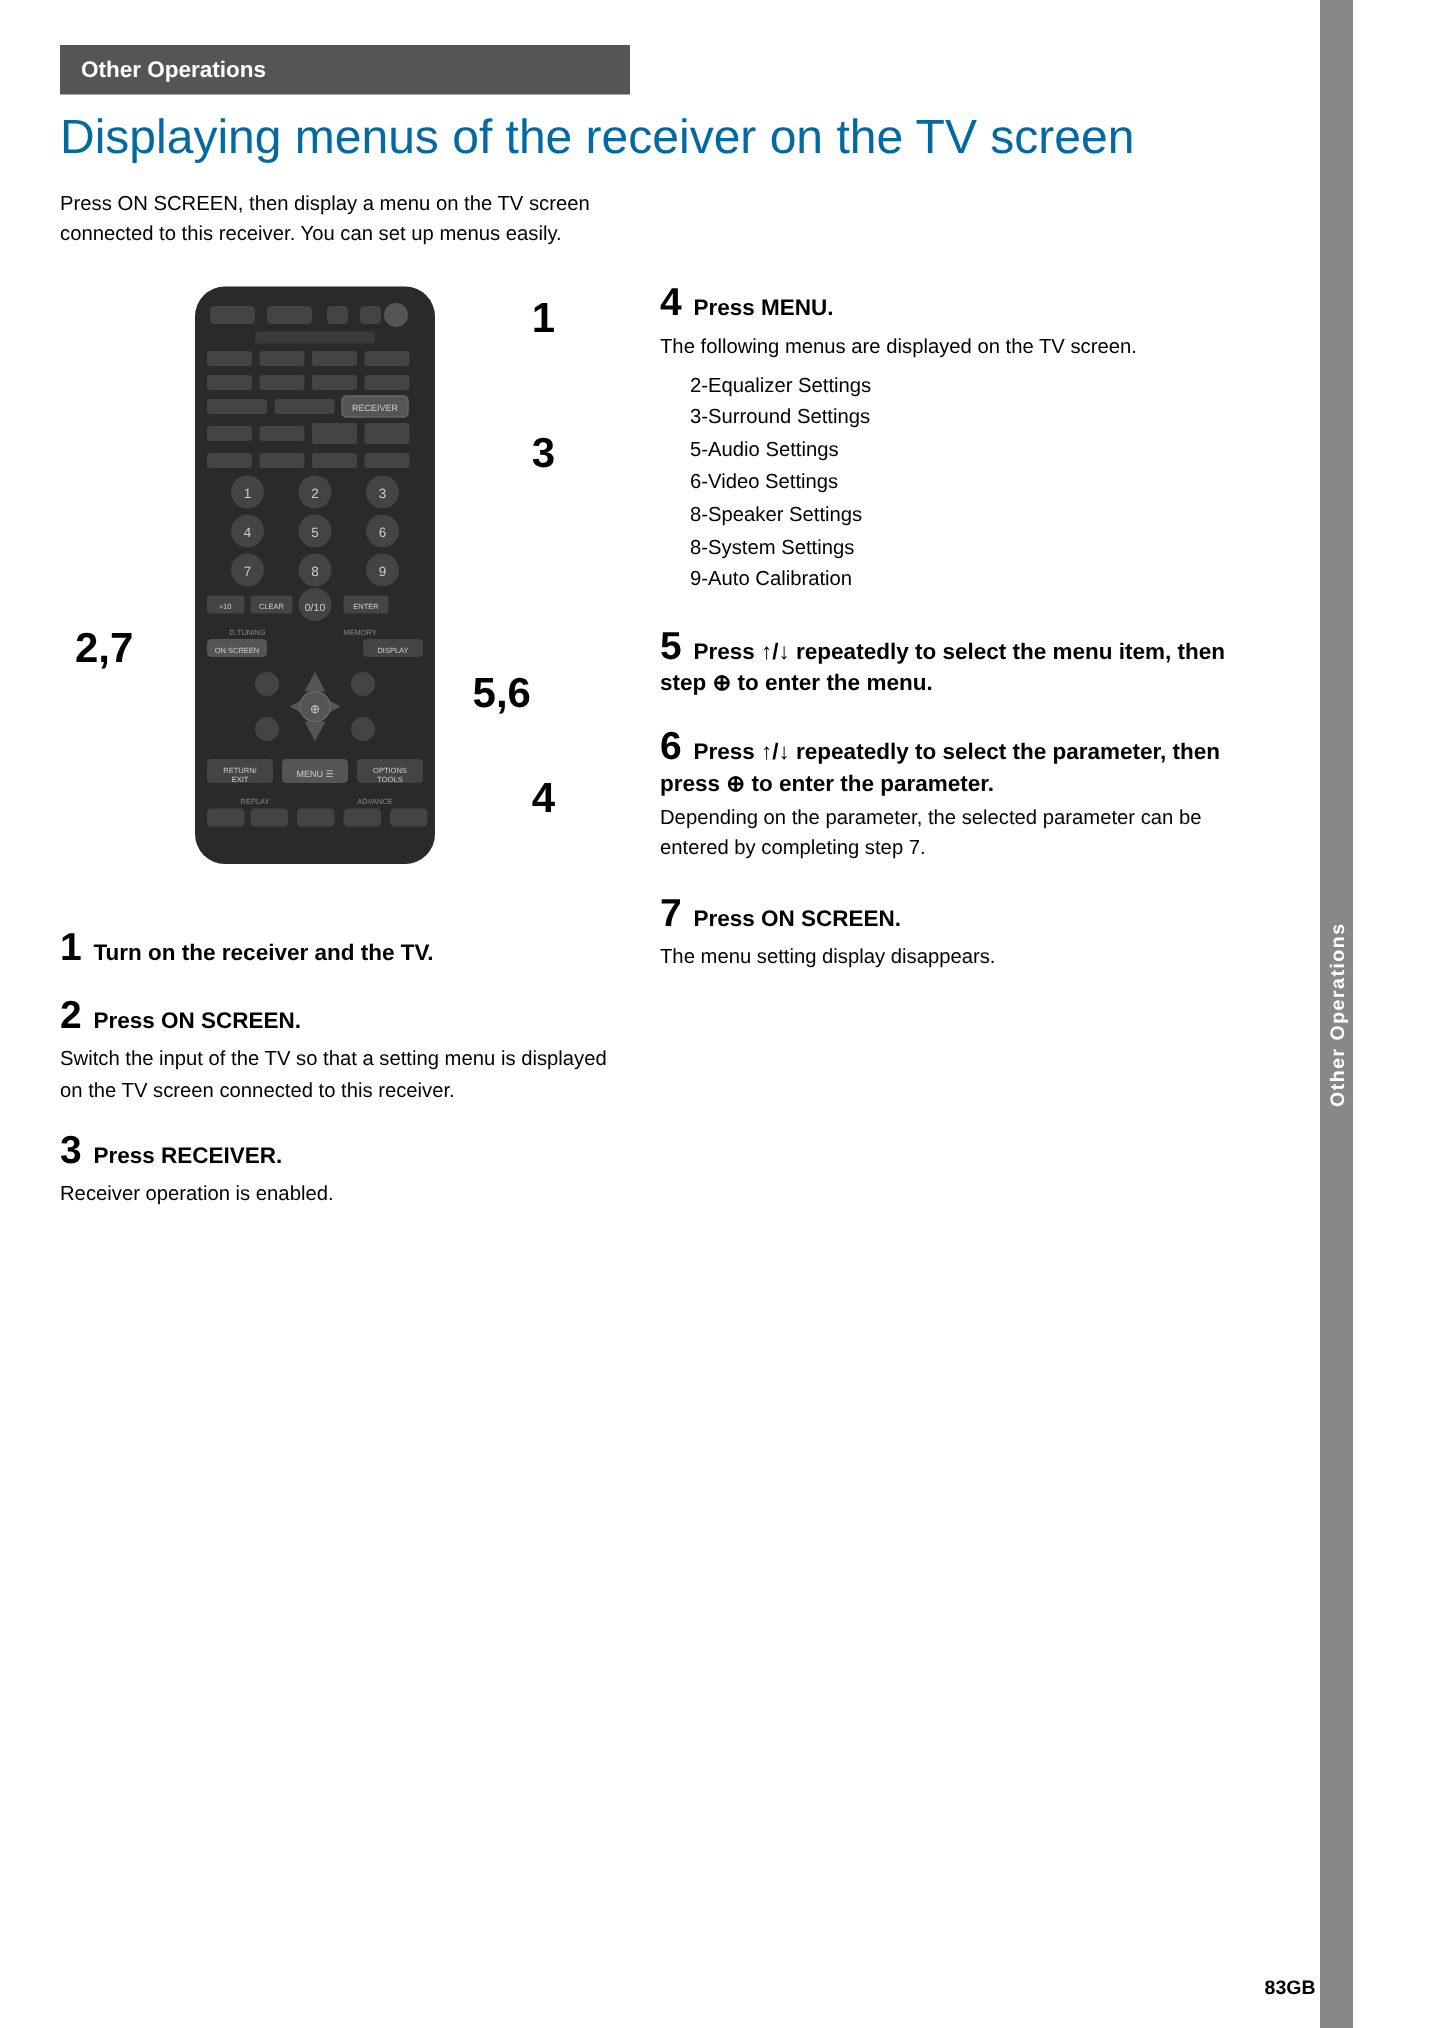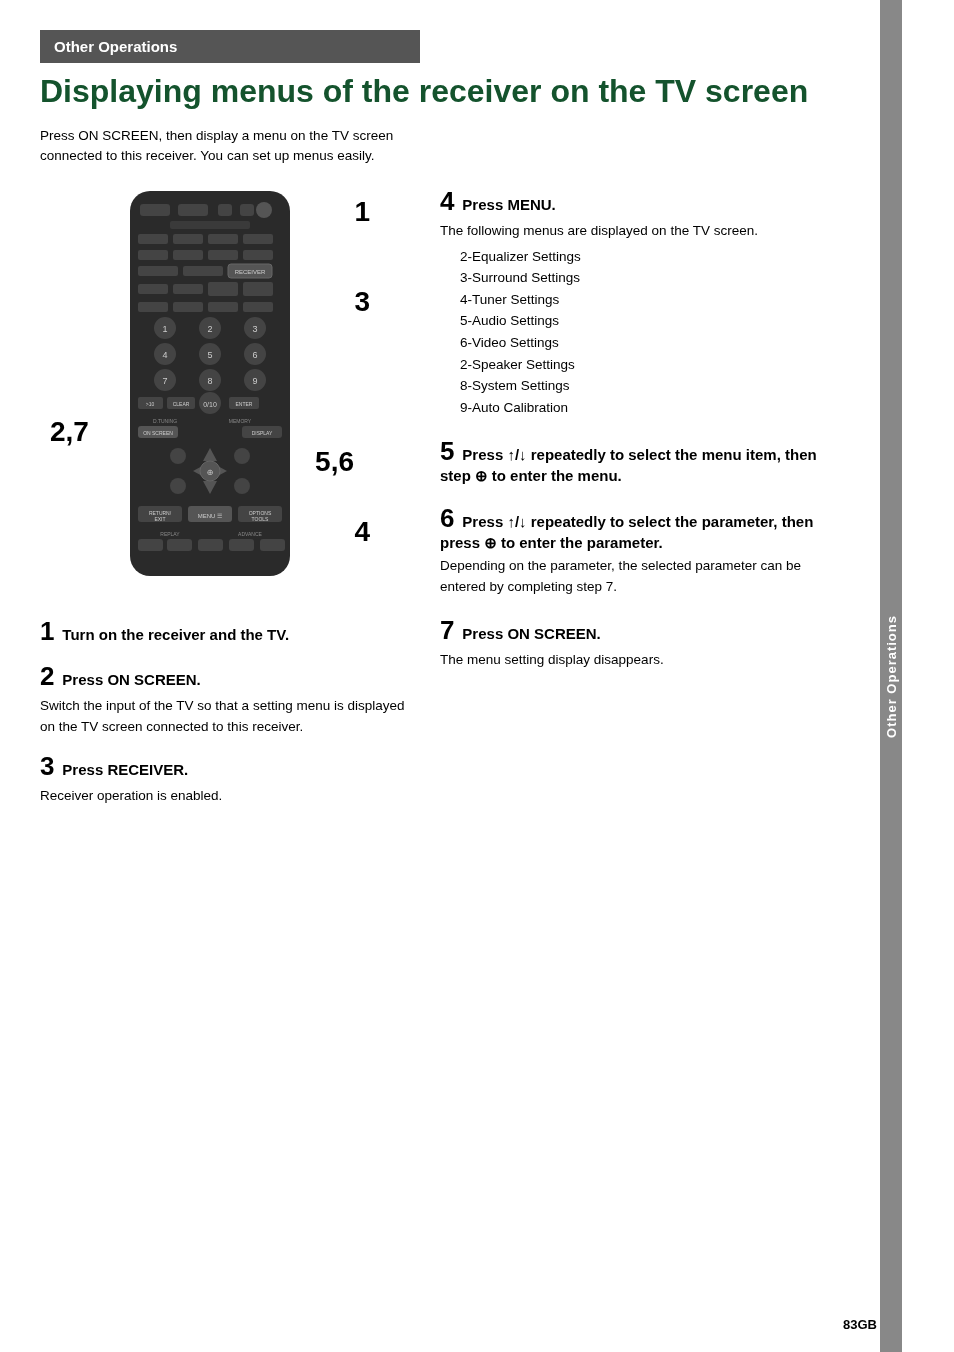--- a/index.html
+++ b/index.html
@@ -34,24 +34,24 @@
       padding: 8px 14px;
       font-size: 15px;
       font-weight: bold;
       display: inline-block;
       margin-bottom: 10px;
       width: 380px;
     }
 
     .page-title {
       font-size: 32px;
-      font-weight: bold;
+      font-weight: normal;
       line-height: 1.15;
       margin-bottom: 16px;
-      color: #14532d;
+      color: #0369a1;
     }
 
     .intro-text {
       font-size: 13.5px;
       line-height: 1.5;
       margin-bottom: 20px;
       max-width: 380px;
     }
 
     .two-col {
@@ -348,24 +348,23 @@
 
       <div class="right-col">
 
         <div class="step-row-right">
           <span class="step-num-right">4</span>
           <span class="step-title-right">Press MENU.</span>
           <p class="step-body-right">The following menus are displayed on the TV screen.</p>
           <ul class="menu-list">
             <li>2-Equalizer Settings</li>
             <li>3-Surround Settings</li>
-            <li>4-Tuner Settings</li>
             <li>5-Audio Settings</li>
             <li>6-Video Settings</li>
-            <li>2-Speaker Settings</li>
+            <li>8-Speaker Settings</li>
             <li>8-System Settings</li>
             <li>9-Auto Calibration</li>
           </ul>
         </div>
 
         <div class="step-row-right">
           <span class="step-num-right">5</span>
           <span class="step-title-right">Press ↑/↓ repeatedly to select the menu item, then step ⊕ to enter the menu.</span>
         </div>
 

